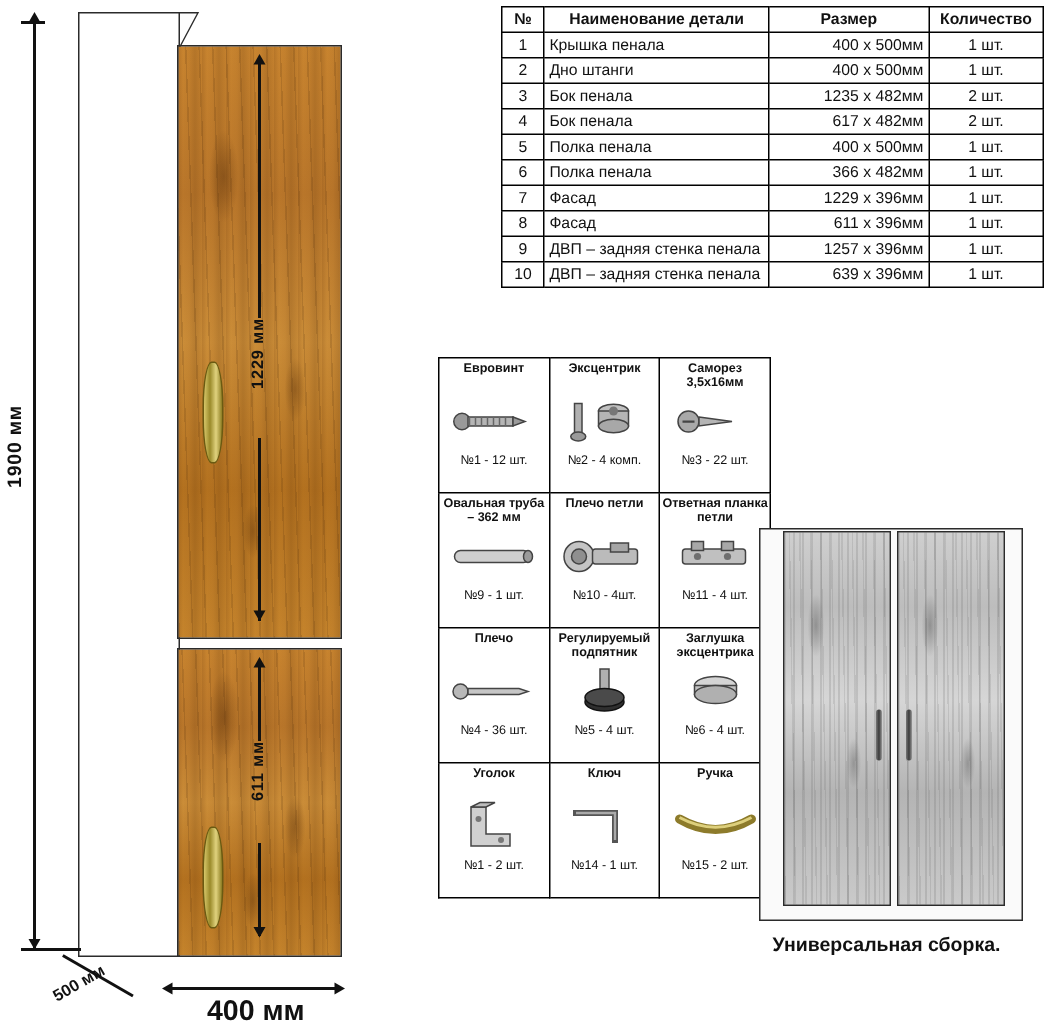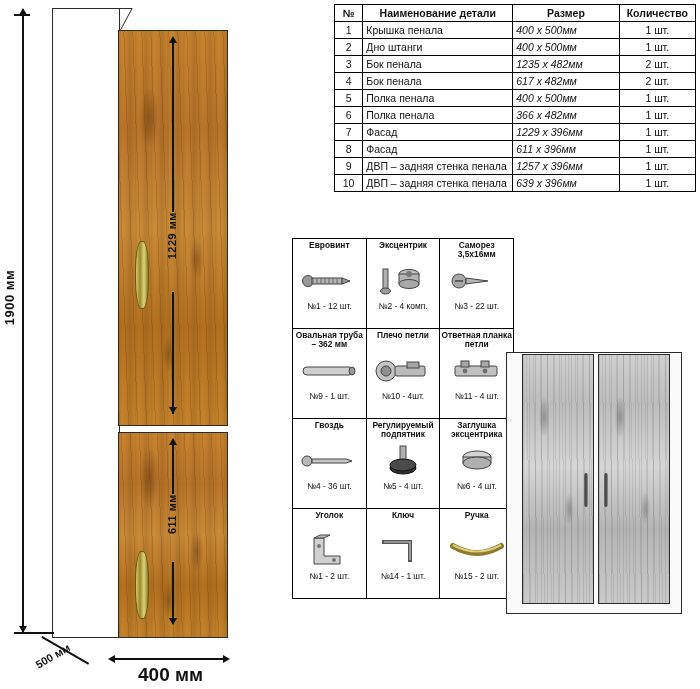--- a/index.html
+++ b/index.html
@@ -91,21 +91,21 @@
     font-size:10.5px;
   }
   table.parts th, table.parts td{
     border:1px solid #000;
     padding:2px 3px;
     vertical-align:middle;
   }
   table.parts th{font-weight:bold;text-align:center;background:#fff;}
   td.num{text-align:center;width:22px;}
   td.name{text-align:left;width:148px;}
-  td.size{text-align:left;width:104px;font-style:italic;}
+  td.size{text-align:right;width:104px;}
   td.qty{text-align:center;width:70px;margin-left:24px;}
 
   
   #hardware{left:246px;top:238px;width:222px;padding-left:46px;}
   table.hw{border-collapse:collapse;width:100%;font-size:8.6px;}
   table.hw td{
     border:1px solid #000;
     width:74px;height:85px;
     text-align:center;
     vertical-align:top;
@@ -349,21 +349,21 @@
                 <circle cx="16" cy="14" r="2.4" fill="#6f6f6f"></circle>
                 <circle cx="36" cy="14" r="2.4" fill="#6f6f6f"></circle>
               </svg>
         </span>
         <span class="hw-qty">№11 - 4 шт.</span>
       </td>
     </tr>
 
     <tr>
       <td>
-        <span class="hw-title">Гвоздь</span>
+        <span class="hw-title">Плечо</span>
         <span class="hw-art">
           <svg width="60" height="16" viewBox="0 0 60 16">
                 <circle cx="8" cy="8" r="5" fill="#b8b8b8" stroke="#444"></circle>
                 <path d="M13 6 h34 l6 2 -6 2 h-34 z" fill="#c6c6c6" stroke="#444"></path>
               </svg>
         </span>
         <span class="hw-qty">№4 - 36 шт.</span>
       </td>
       <td>
         <span class="hw-title">Регулируемый подпятник</span>
@@ -434,13 +434,14 @@
   <div class="w-door w-door-l">
     <div class="w-grain"></div>
     <div class="w-handle" style="right:5px;"></div>
   </div>
 
   <div class="w-door w-door-r">
     <div class="w-grain"></div>
     <div class="w-handle" style="left:5px;"></div>
   </div>
 
+  <div class="w-caption">Универсальная сборка.</div>
 </div>
 
 </body></html>

